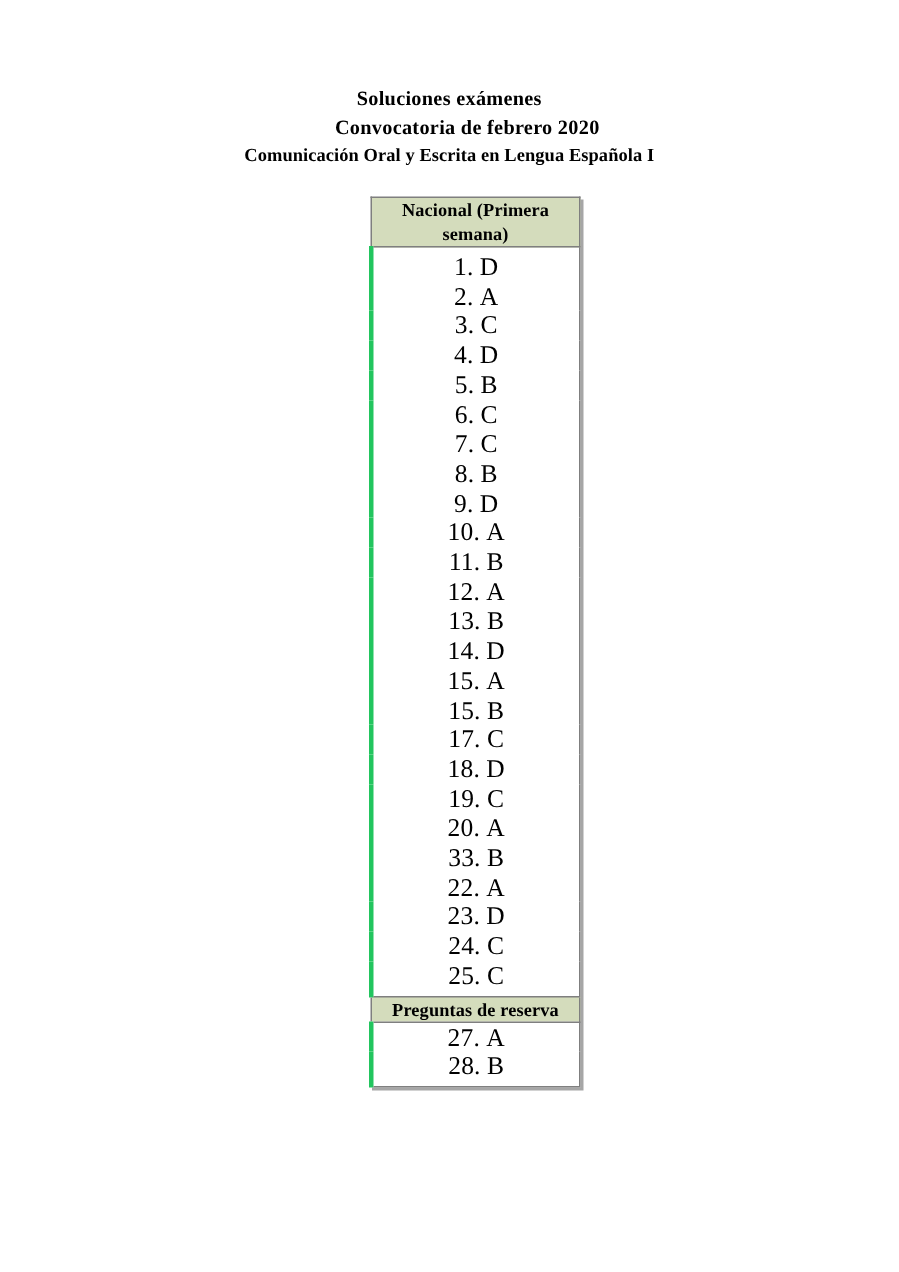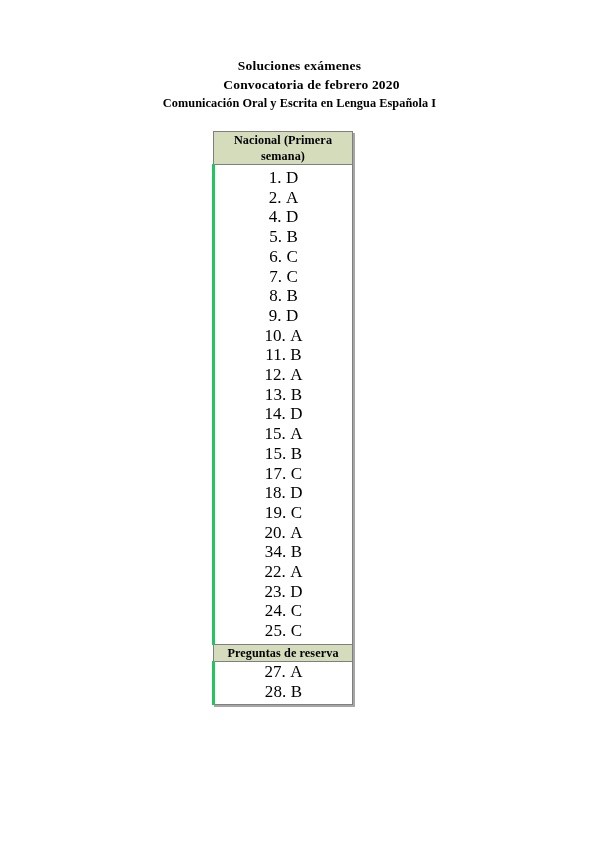--- a/index.html
+++ b/index.html
@@ -39,21 +39,21 @@
   .doc-subtitle {
     font-size: 12.3px;
     font-weight: bold;
     line-height: 19px;
     letter-spacing: 0.05px;
   }
 
   
   .table-wrap {
     position: absolute;
-    left: 212px;
+    left: 246px;
     top: 131px;
     width: 142px;
   }
   table.answers {
     width: 141px;
     border-collapse: collapse;
     table-layout: fixed;
     border: 1px solid #7f7f7f;
     box-shadow: 2px 2px 0 0 #a6a6a6;
     background: #ffffff;
@@ -110,20 +110,23 @@
         <tr>
           <td class="section-head">Nacional (Primera semana)</td>
         </tr>
         <tr>
           <td class="answer-cell first-of-block"><span class="ans-num">1.</span> <span class="ans-letter">D</span></td>
         </tr>
         <tr>
           <td class="answer-cell"><span class="ans-num">2.</span> <span class="ans-letter">A</span></td>
         </tr>
         <tr>
+          <td class="answer-cell"><span class="ans-num">3.</span> <span class="ans-letter">C</span></td>
+        </tr>
+        <tr>
           <td class="answer-cell"><span class="ans-num">4.</span> <span class="ans-letter">D</span></td>
         </tr>
         <tr>
           <td class="answer-cell"><span class="ans-num">5.</span> <span class="ans-letter">B</span></td>
         </tr>
         <tr>
           <td class="answer-cell"><span class="ans-num">6.</span> <span class="ans-letter">C</span></td>
         </tr>
         <tr>
           <td class="answer-cell"><span class="ans-num">7.</span> <span class="ans-letter">C</span></td>
@@ -161,21 +164,21 @@
         <tr>
           <td class="answer-cell"><span class="ans-num">18.</span> <span class="ans-letter">D</span></td>
         </tr>
         <tr>
           <td class="answer-cell"><span class="ans-num">19.</span> <span class="ans-letter">C</span></td>
         </tr>
         <tr>
           <td class="answer-cell"><span class="ans-num">20.</span> <span class="ans-letter">A</span></td>
         </tr>
         <tr>
-          <td class="answer-cell"><span class="ans-num">34.</span> <span class="ans-letter">B</span></td>
+          <td class="answer-cell"><span class="ans-num">33.</span> <span class="ans-letter">B</span></td>
         </tr>
         <tr>
           <td class="answer-cell"><span class="ans-num">22.</span> <span class="ans-letter">A</span></td>
         </tr>
         <tr>
           <td class="answer-cell"><span class="ans-num">23.</span> <span class="ans-letter">D</span></td>
         </tr>
         <tr>
           <td class="answer-cell"><span class="ans-num">24.</span> <span class="ans-letter">C</span></td>
         </tr>

